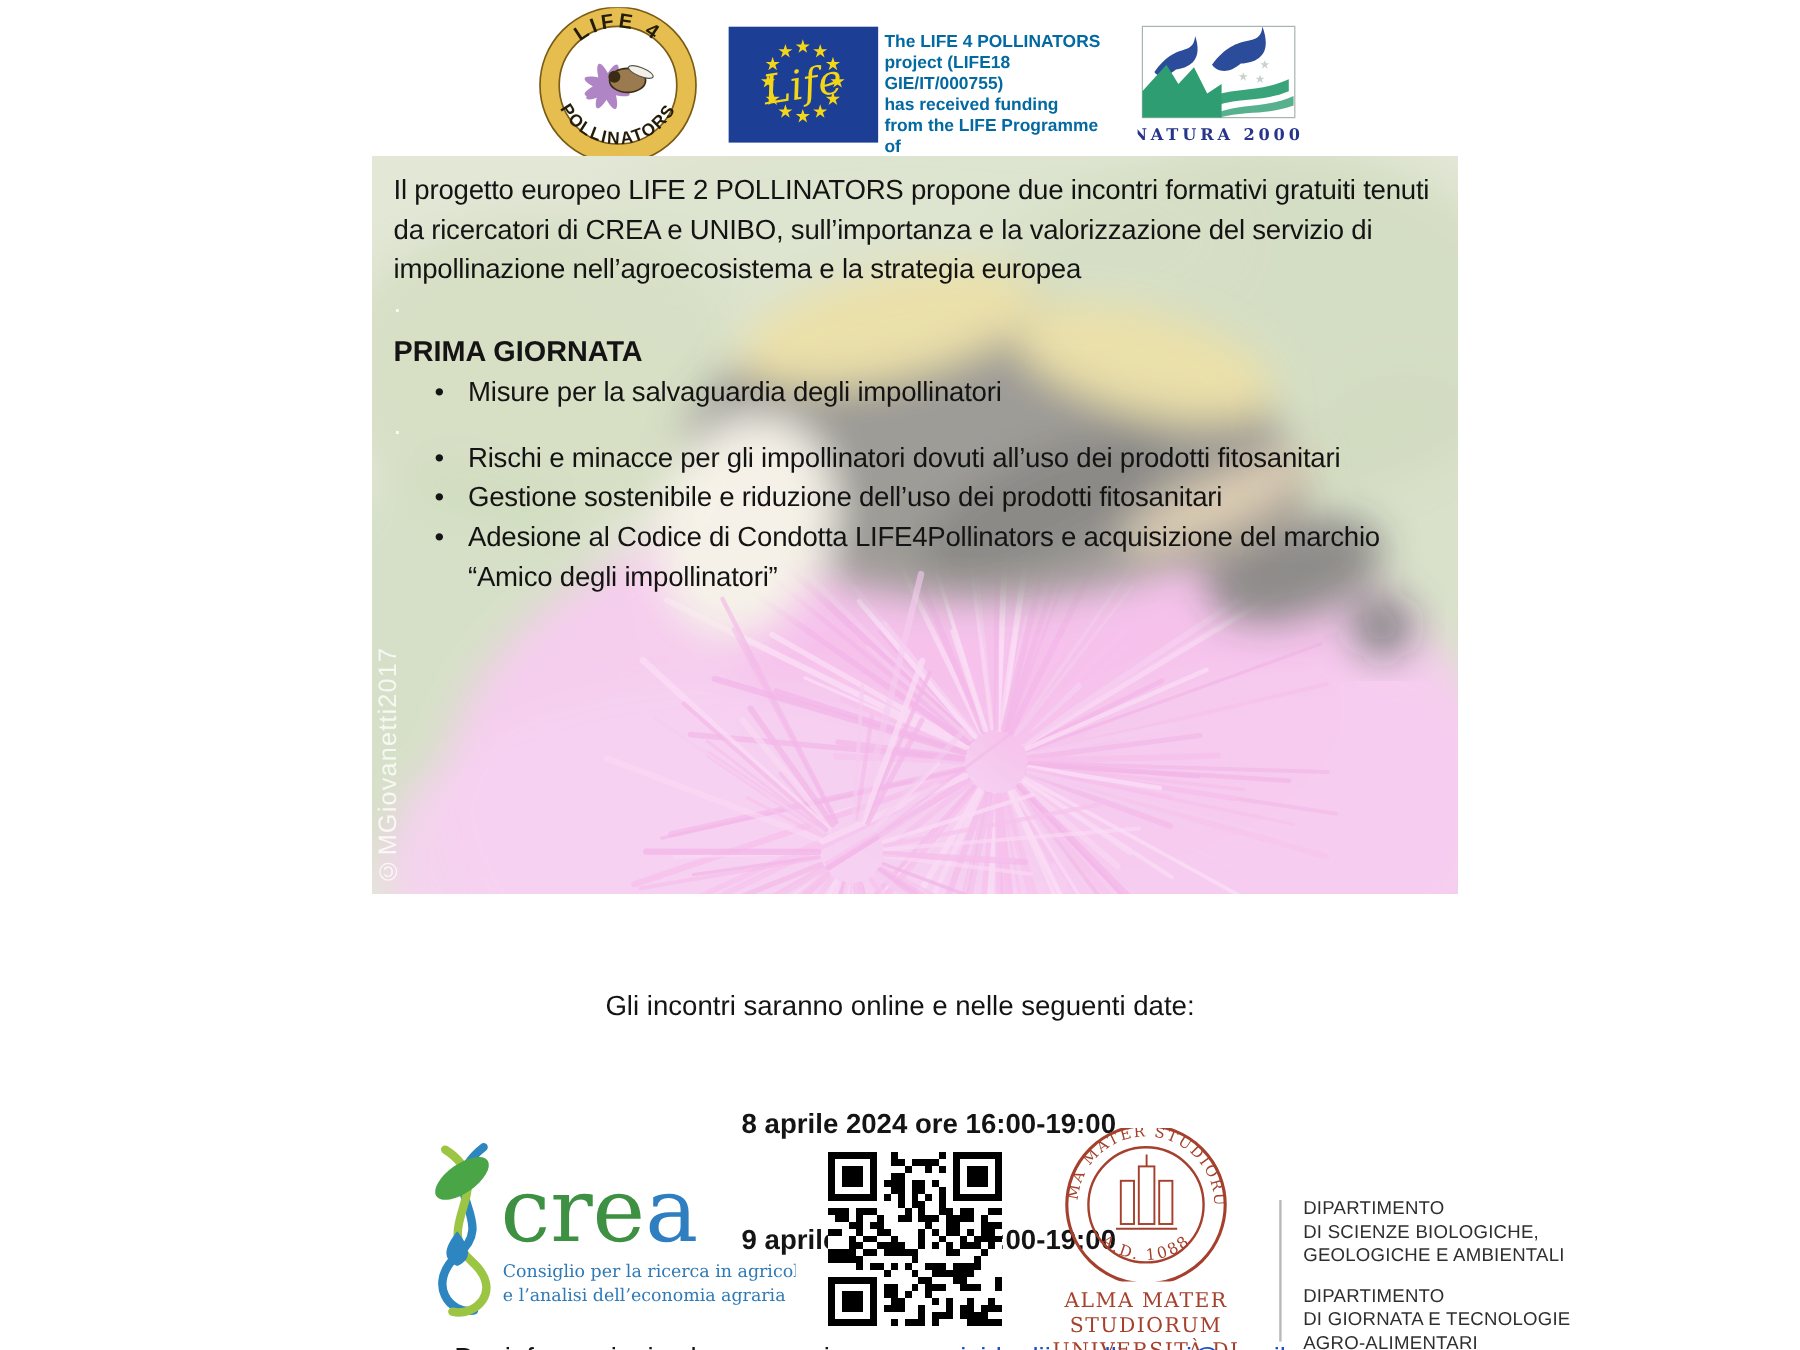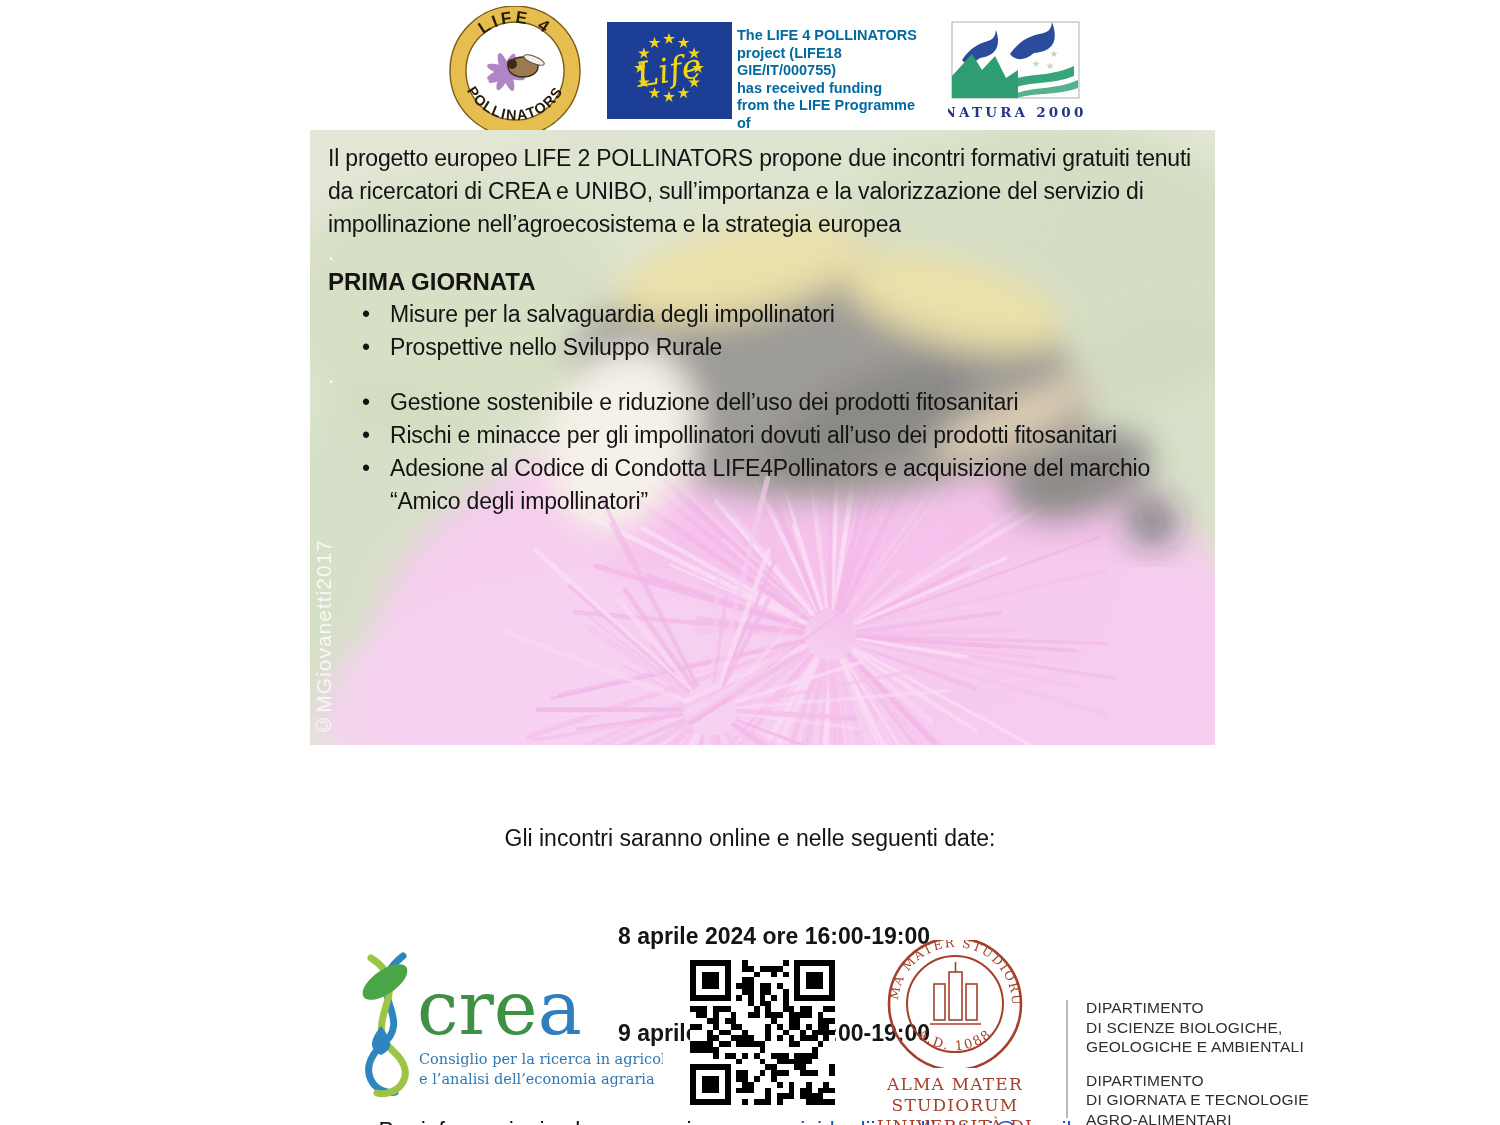--- a/index.html
+++ b/index.html
@@ -14,21 +14,21 @@
   .natura-logo{position:absolute;left:948px;top:18px;}
 
   
   .photo{position:absolute;left:310px;top:130px;width:905px;height:615px;overflow:hidden;}
   .photo .bg{position:absolute;left:0;top:0;width:100%;height:100%;}
   .photo .content{position:absolute;inset:0;padding:12px 18px 0 18px;}
   .flyer-title{font-size:24px;font-weight:700;text-align:center;margin:10px 0 8px 0;
                text-decoration:underline;text-underline-offset:4px;letter-spacing:.2px;}
   .intro{font-size:23px;line-height:33px;margin:0;letter-spacing:-.2px;}
   .sep-dot{height:22px;line-height:22px;font-size:23px;color:rgba(255,255,255,.92);}
-  .day-heading{font-size:24px;font-weight:700;line-height:33px;margin:2px 0 0 0;}
+  .day-heading{font-size:24px;font-weight:700;line-height:33px;margin:14px 0 0 0;}
   .day-heading.indent{margin-left:8px;}
   ul.bullets{list-style:none;margin:0;padding:0;}
   ul.bullets li{position:relative;padding-left:62px;font-size:23px;line-height:33px;letter-spacing:-.2px;}
   ul.bullets li::before{content:"\2022";position:absolute;left:34px;}
   .watermark{position:absolute;left:2px;bottom:8px;writing-mode:vertical-rl;transform:rotate(180deg);
              font-size:21px;letter-spacing:1px;color:rgba(255,255,255,.78);}
 
   
   .info{position:absolute;left:0;top:757px;width:100%;text-align:center;
         font-size:23px;line-height:32.5px;white-space:pre-wrap;}
@@ -368,26 +368,25 @@
     </svg>
 
     <span class="watermark">©MGiovanetti2017</span>
 
     <div class="content">
       <p class="intro">Il progetto europeo LIFE 2 POLLINATORS propone due incontri formativi gratuiti tenuti da ricercatori di CREA e UNIBO, sull’importanza e la valorizzazione del servizio di impollinazione nell’agroecosistema e la strategia europea</p>
       <div class="sep-dot">.</div>
       <h2 class="day-heading">PRIMA GIORNATA</h2>
       <ul class="bullets">
         <li>Misure per la salvaguardia degli impollinatori</li>
-        <li>Prospettive nello Sviluppo Rurale</li>
       </ul>
       <div class="sep-dot">.</div>
       <ul class="bullets">
+        <li>Rischi e minacce per gli impollinatori dovuti all’uso dei prodotti fitosanitari</li>
         <li>Gestione sostenibile e riduzione dell’uso dei prodotti fitosanitari</li>
-        <li>Rischi e minacce per gli impollinatori dovuti all’uso dei prodotti fitosanitari</li>
         <li>Adesione al Codice di Condotta LIFE4Pollinators e acquisizione del marchio “Amico degli impollinatori”</li>
       </ul>
     </div>
   </section>
 
   <section class="info">
     <div>Gli incontri saranno online e nelle seguenti date:</div>
     <div class="bold">8 aprile 2024 ore 16:00-19:00</div>
     <div class="bold">9 aprile 2024 ore 16:00-19:00</div>
     <div><span>Per informazioni sul corso  scrivere a: </span><a class="email-link">amicidegliimpollinatori@gmail.com</a></div>

